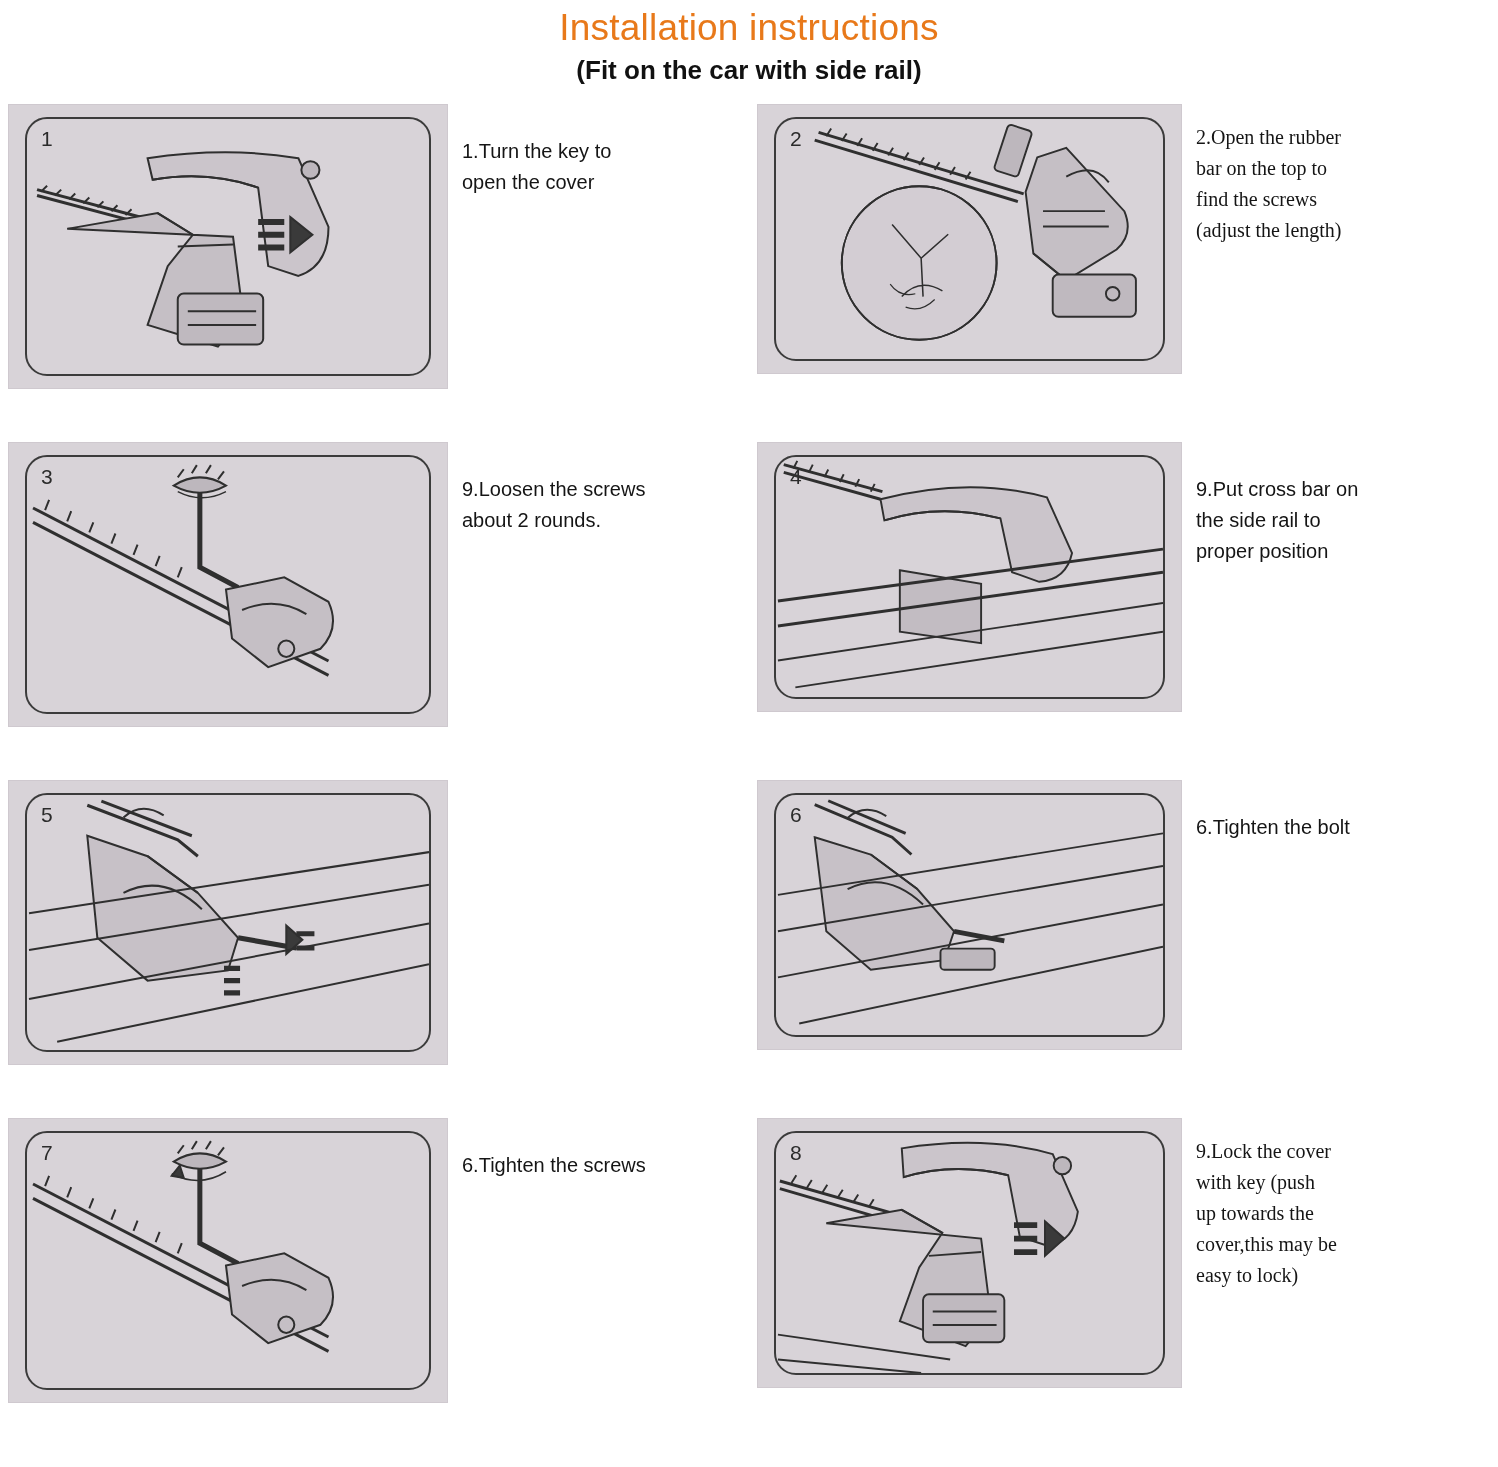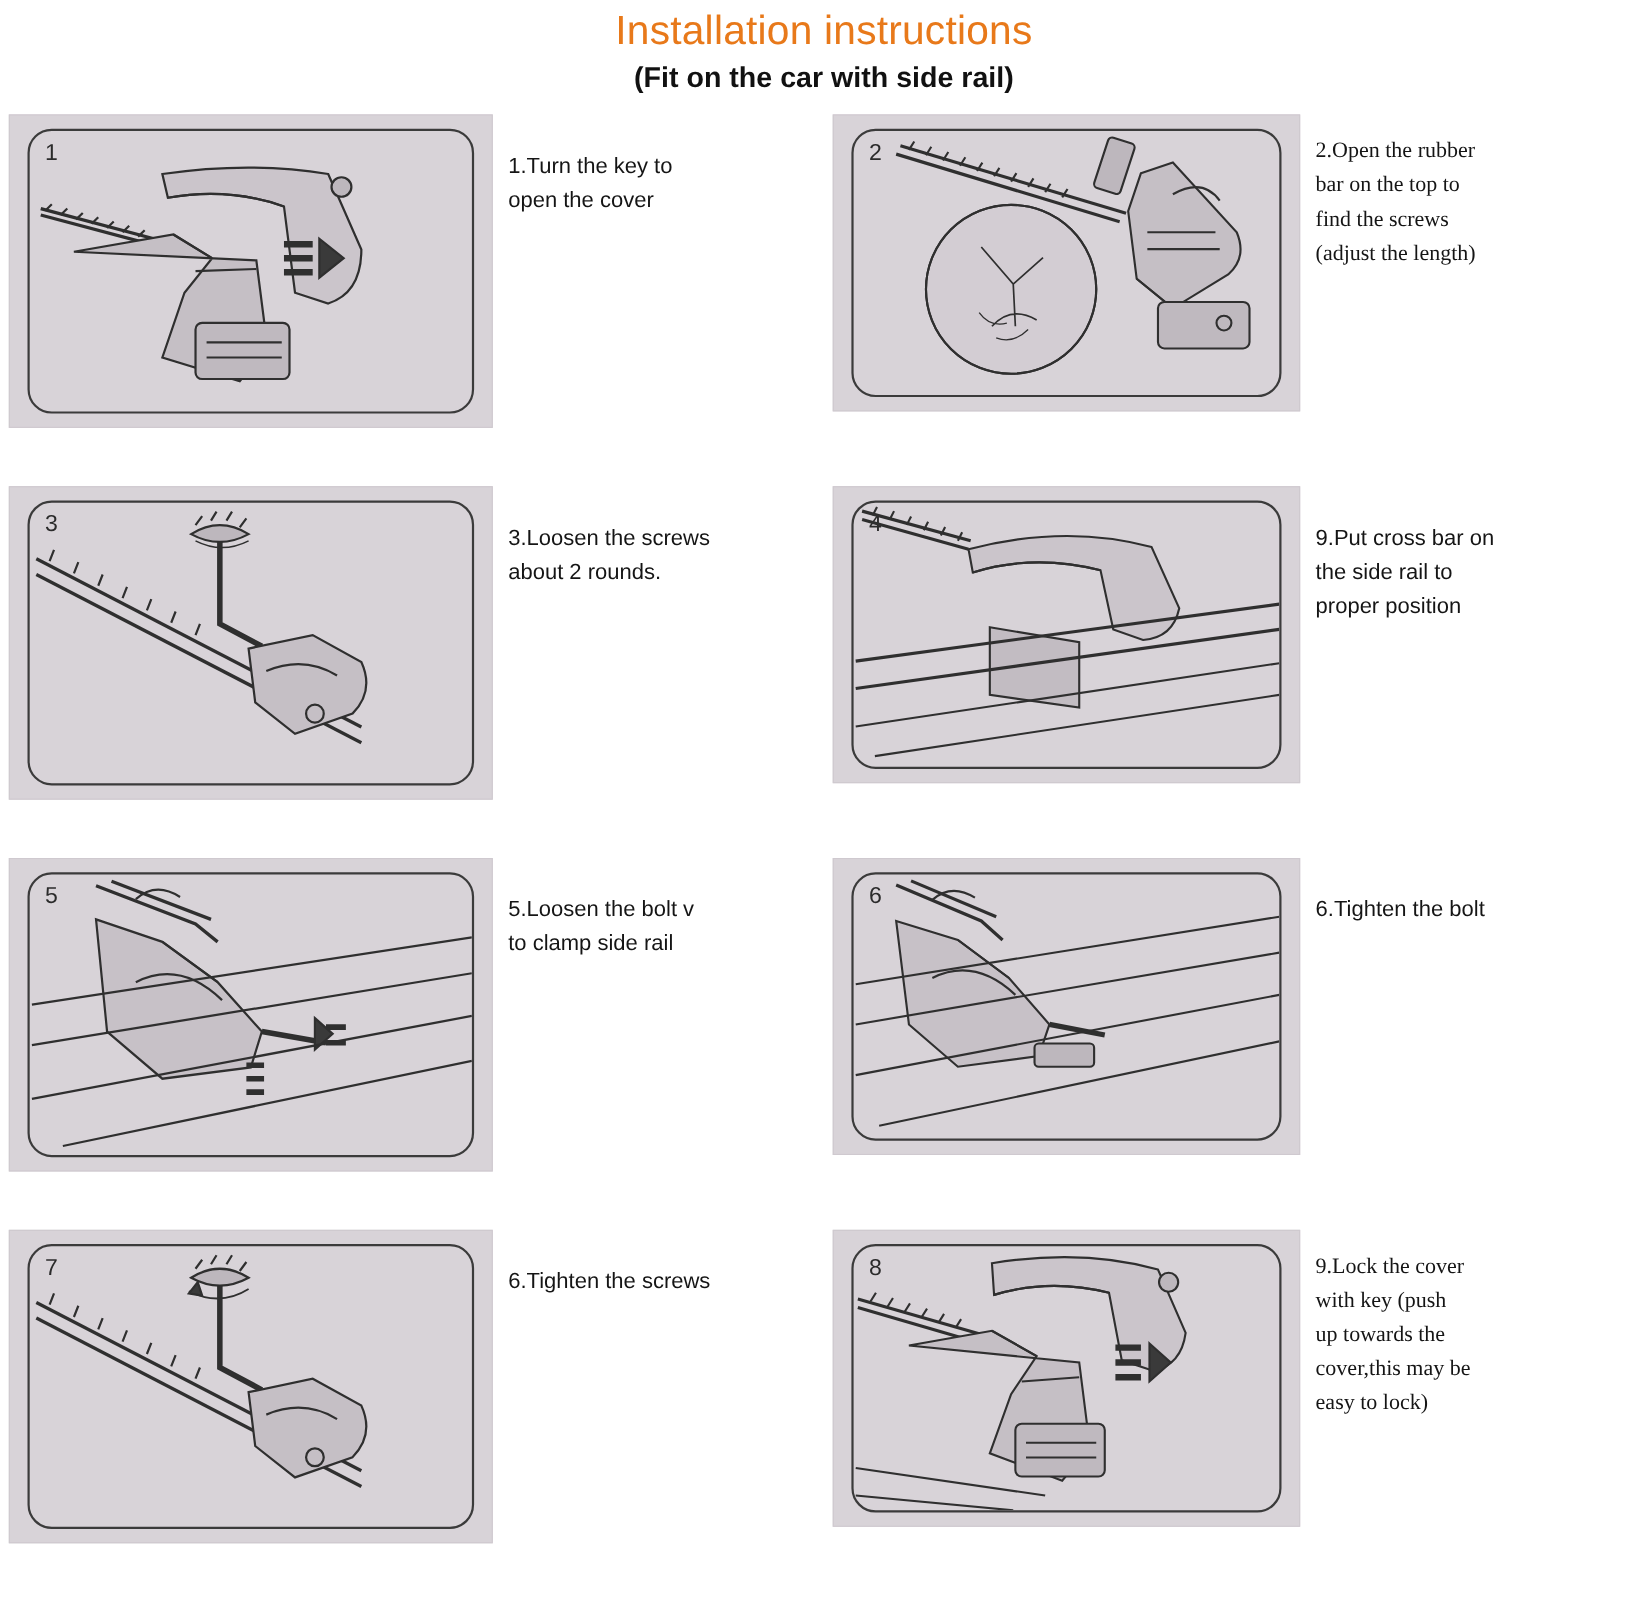--- a/index.html
+++ b/index.html
@@ -190,21 +190,21 @@
                 <path d="M150 20 l6 -8 M164 16 l5 -8 M178 16 l5 -8 M190 22 l6 -8"></path>
                 <path d="M150 34 q24 12 48 0" stroke-width="1.4"></path>
                 <path d="M198 130 L256 118 L300 142 Q312 168 292 188 L240 206 L204 178 Z" fill="#c5bfc5"></path>
                 <circle cx="258" cy="188" r="8"></circle>
                 <path d="M214 150 q34 -14 64 4"></path>
               </g>
             </svg>
           </div>
         </div>
       </div>
-      <div class="caption">3.Loosen the screws
+      <div class="caption">9.Loosen the screws
 about 2 rounds.</div>
     </div>
 
     <div class="cell right">
       <div class="figure fig-b">
         <div class="fig-inner">
           <div class="step-num">4</div>
           <div class="art">
             <svg viewBox="0 0 400 250" preserveAspectRatio="none">
               <g fill="none" stroke="#2f2f2f" stroke-width="2">
@@ -251,22 +251,20 @@
                 <path d="M196 170 l16 0 M196 182 l16 0 M196 194 l16 0" stroke-width="5"></path>
                 <path d="M2 116 L400 56" stroke-width="2"></path>
                 <path d="M2 152 L400 88" stroke-width="2"></path>
                 <path d="M2 200 L400 126" stroke-width="2"></path>
                 <path d="M30 242 L400 166" stroke-width="2"></path>
               </g>
             </svg>
           </div>
         </div>
       </div>
-      <div class="caption">5.Loosen the bolt v
-to clamp side rail</div>
     </div>
 
     <div class="cell right">
       <div class="figure fig-b">
         <div class="fig-inner">
           <div class="step-num">6</div>
           <div class="art">
             <svg viewBox="0 0 400 250" preserveAspectRatio="none">
               <g fill="none" stroke="#2f2f2f" stroke-width="2">
                 <path d="M40 10 L120 44 L140 62" stroke-width="3"></path>

